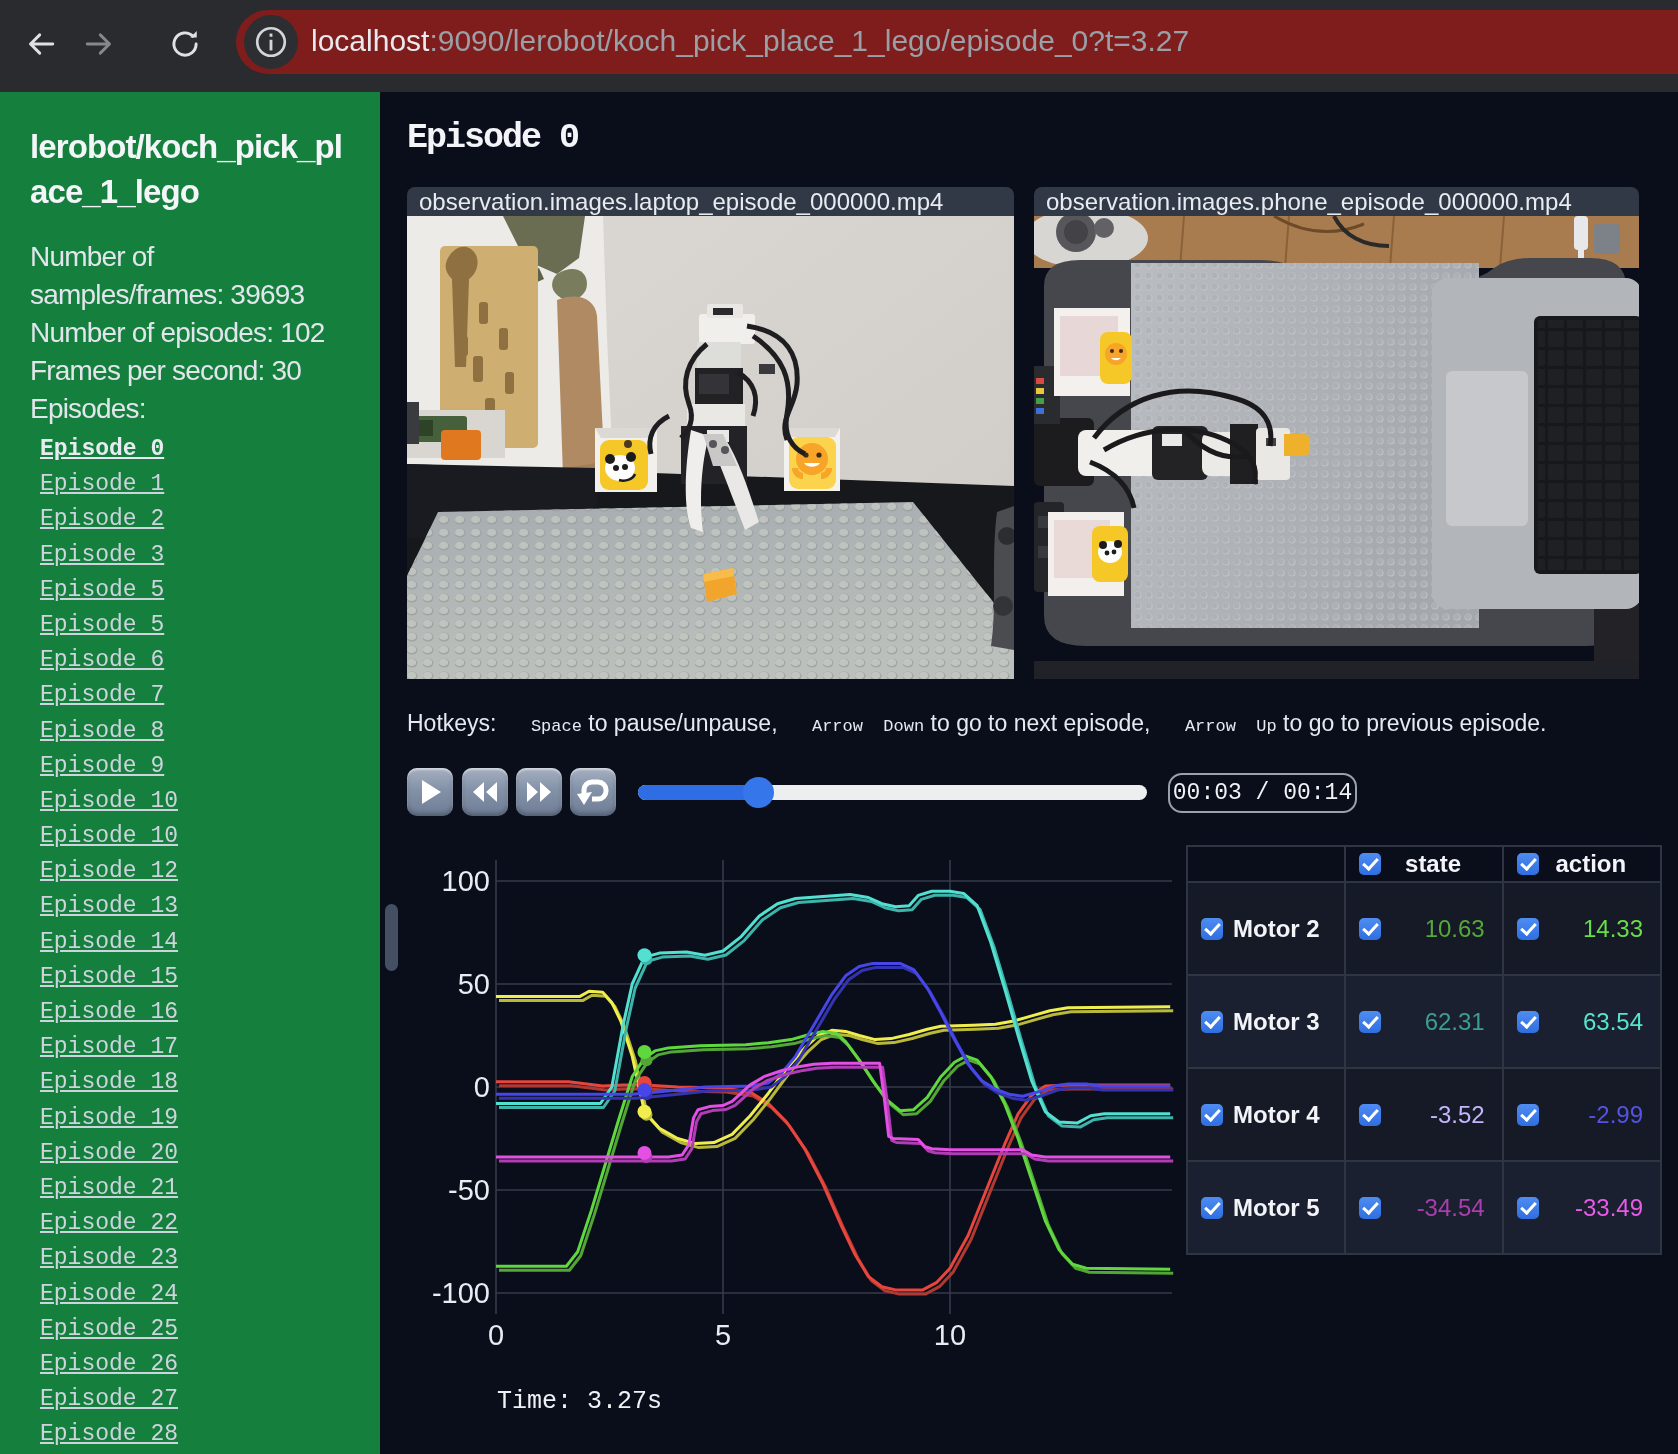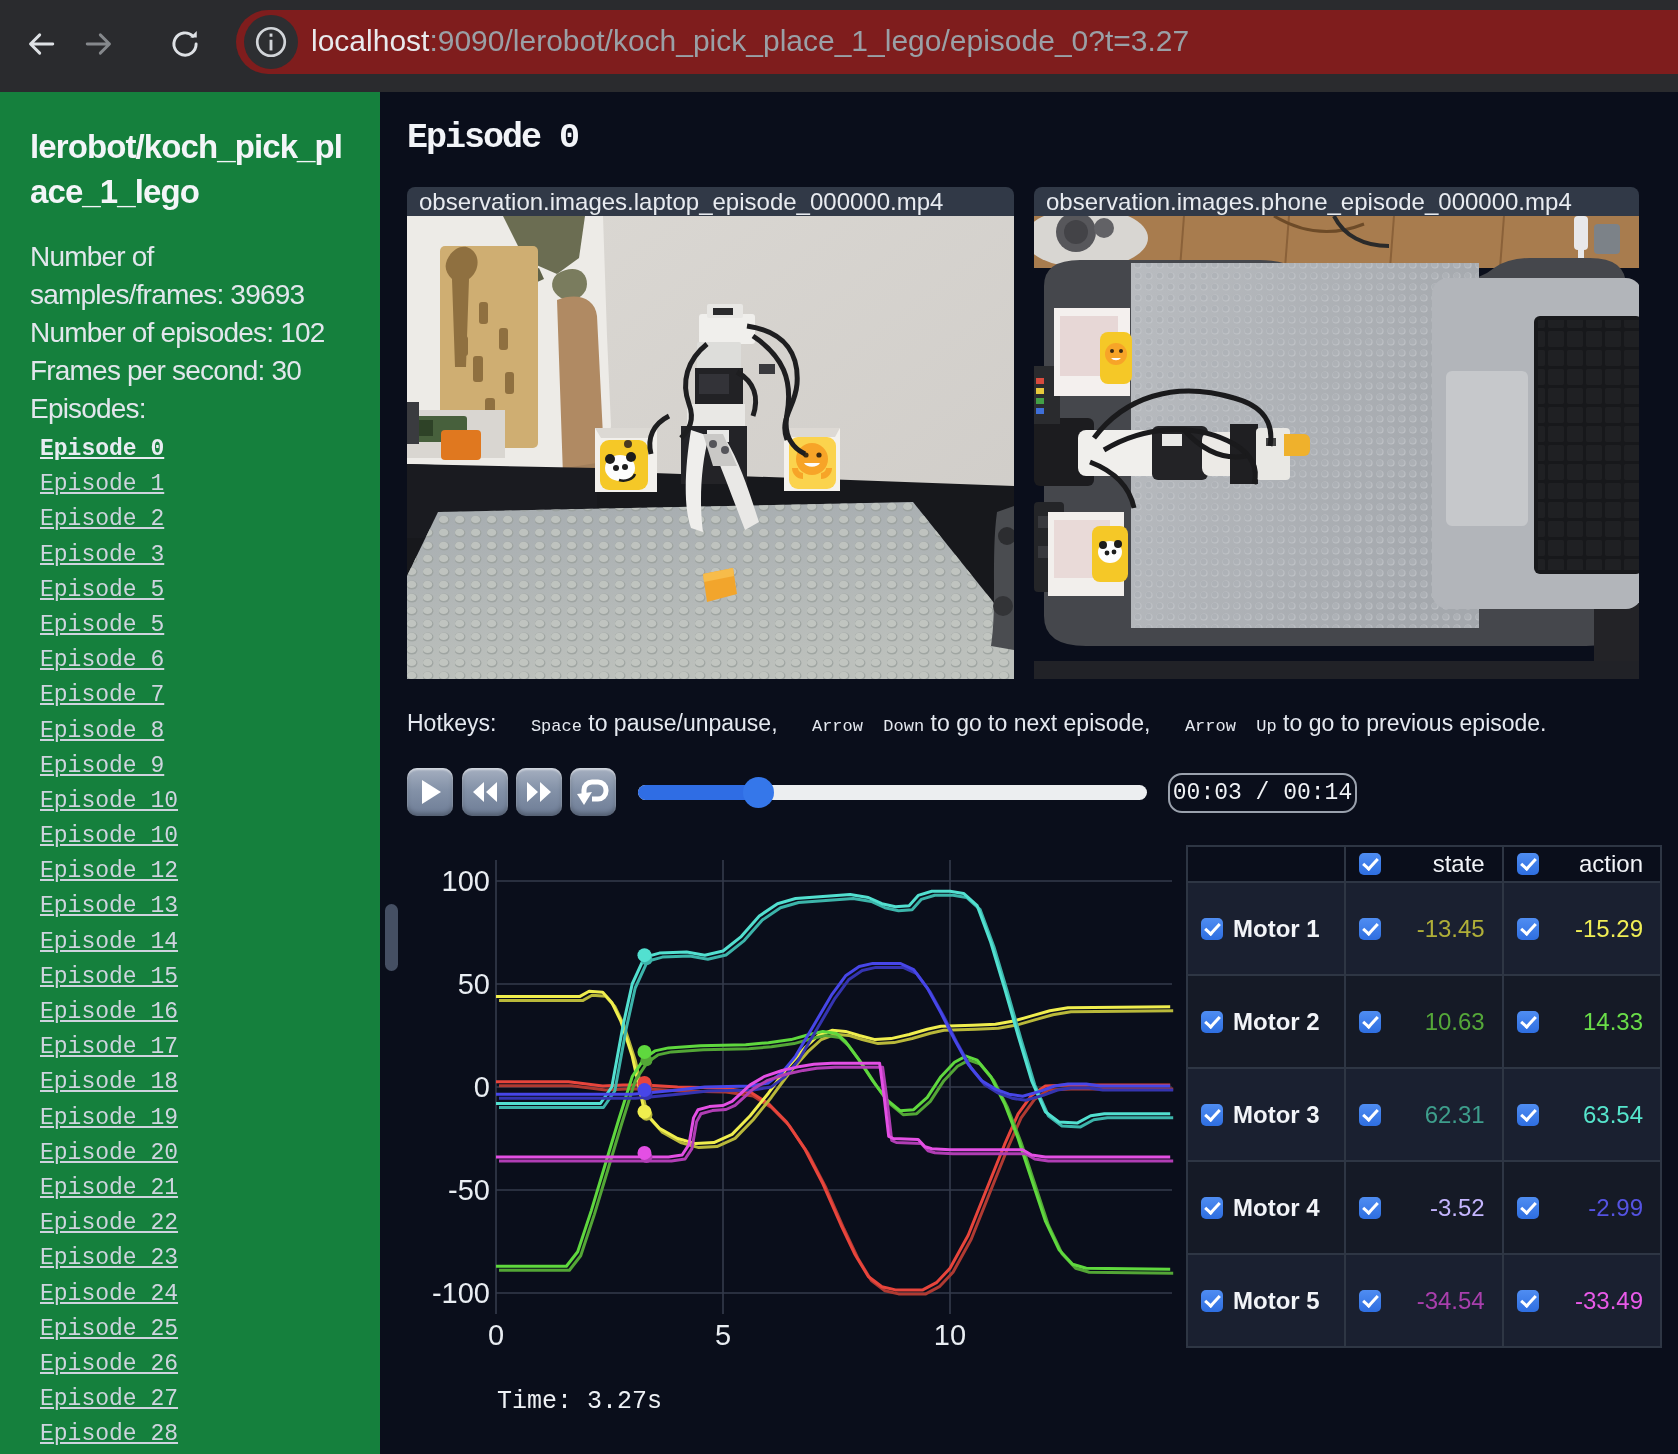--- a/index.html
+++ b/index.html
@@ -72,21 +72,21 @@
   #mtable tr.r { height:93px; }
   #mtable tr.even td { background:#151a26; }
   #mtable tr.odd td { background:#1a2030; }
   .cell { display:flex; align-items:center; padding:0 17px 0 13px; }
   .cb { display:inline-block; width:22px; height:22px; border-radius:5px; flex:none;
     background:linear-gradient(180deg,#4f8df2 0%,#2e6ee0 100%); position:relative; }
   .cb:after { content:""; position:absolute; left:7px; top:2px; width:6px; height:12px;
     border:solid #fff; border-width:0 3.5px 3.5px 0; transform:rotate(42deg); }
   .mlabel { font-weight:bold; color:#f2f4f8; margin-left:10px; }
   .val { flex:1; text-align:right; }
-  .hdt { flex:1; text-align:right; font-weight:normal; color:#f2f4f8; }
+  .hdt { flex:1; text-align:center; font-weight:bold; color:#f2f4f8; }
 </style>
 </head>
 <body>
 
 <div id="chrome">
   <svg class="navicon" style="left:24px" viewBox="0 0 52 52">
       <path d="M44 26 H10 M24 12 L10 26 L24 40" stroke="#dee1e5" stroke-width="4.5" fill="none" stroke-linecap="round" stroke-linejoin="round"></path>
     </svg>
   <svg class="navicon" style="left:82px" viewBox="0 0 52 52">
       <path d="M8 26 H42 M28 12 L42 26 L28 40" stroke="#85888c" stroke-width="4.5" fill="none" stroke-linecap="round" stroke-linejoin="round"></path>
@@ -428,104 +428,84 @@
         </td>
     <td class="c3">
           <div class="cell">
             <span class="cb"></span>
             <span class="hdt">action</span>
           </div>
         </td>
   </tr>
 </tbody>
     <tbody>
+      <tr class="r even">
+        <td class="c1">
+          <div class="cell">
+            <span class="cb"></span>
+            <span class="mlabel">Motor 2</span>
+          </div>
+        </td>
+        <td class="c2">
+          <div class="cell">
+            <span class="cb"></span>
+            <span class="val" style="color:#55a839">10.63</span>
+          </div>
+        </td>
+        <td class="c3">
+          <div class="cell">
+            <span class="cb"></span>
+            <span class="val" style="color:#6ade49">14.33</span>
+          </div>
+        </td>
+      </tr>
       <tr class="r odd">
         <td class="c1">
           <div class="cell">
             <span class="cb"></span>
-            <span class="mlabel">Motor 1</span>
+            <span class="mlabel">Motor 3</span>
           </div>
         </td>
         <td class="c2">
           <div class="cell">
             <span class="cb"></span>
-            <span class="val" style="color:#b0af38">-13.45</span>
+            <span class="val" style="color:#3e9e8c">62.31</span>
           </div>
         </td>
         <td class="c3">
           <div class="cell">
             <span class="cb"></span>
-            <span class="val" style="color:#f0ee55">-15.29</span>
+            <span class="val" style="color:#56e5cc">63.54</span>
           </div>
         </td>
       </tr>
       <tr class="r even">
         <td class="c1">
           <div class="cell">
             <span class="cb"></span>
-            <span class="mlabel">Motor 2</span>
+            <span class="mlabel">Motor 4</span>
           </div>
         </td>
         <td class="c2">
           <div class="cell">
             <span class="cb"></span>
-            <span class="val" style="color:#55a839">10.63</span>
+            <span class="val" style="color:#c4b5fd">-3.52</span>
           </div>
         </td>
         <td class="c3">
           <div class="cell">
             <span class="cb"></span>
-            <span class="val" style="color:#6ade49">14.33</span>
+            <span class="val" style="color:#5553e2">-2.99</span>
           </div>
         </td>
       </tr>
       <tr class="r odd">
         <td class="c1">
           <div class="cell">
             <span class="cb"></span>
-            <span class="mlabel">Motor 3</span>
-          </div>
-        </td>
-        <td class="c2">
-          <div class="cell">
-            <span class="cb"></span>
-            <span class="val" style="color:#3e9e8c">62.31</span>
-          </div>
-        </td>
-        <td class="c3">
-          <div class="cell">
-            <span class="cb"></span>
-            <span class="val" style="color:#56e5cc">63.54</span>
-          </div>
-        </td>
-      </tr>
-      <tr class="r even">
-        <td class="c1">
-          <div class="cell">
-            <span class="cb"></span>
-            <span class="mlabel">Motor 4</span>
-          </div>
-        </td>
-        <td class="c2">
-          <div class="cell">
-            <span class="cb"></span>
-            <span class="val" style="color:#c4b5fd">-3.52</span>
-          </div>
-        </td>
-        <td class="c3">
-          <div class="cell">
-            <span class="cb"></span>
-            <span class="val" style="color:#5553e2">-2.99</span>
-          </div>
-        </td>
-      </tr>
-      <tr class="r odd">
-        <td class="c1">
-          <div class="cell">
-            <span class="cb"></span>
             <span class="mlabel">Motor 5</span>
           </div>
         </td>
         <td class="c2">
           <div class="cell">
             <span class="cb"></span>
             <span class="val" style="color:#a93fad">-34.54</span>
           </div>
         </td>
         <td class="c3">

